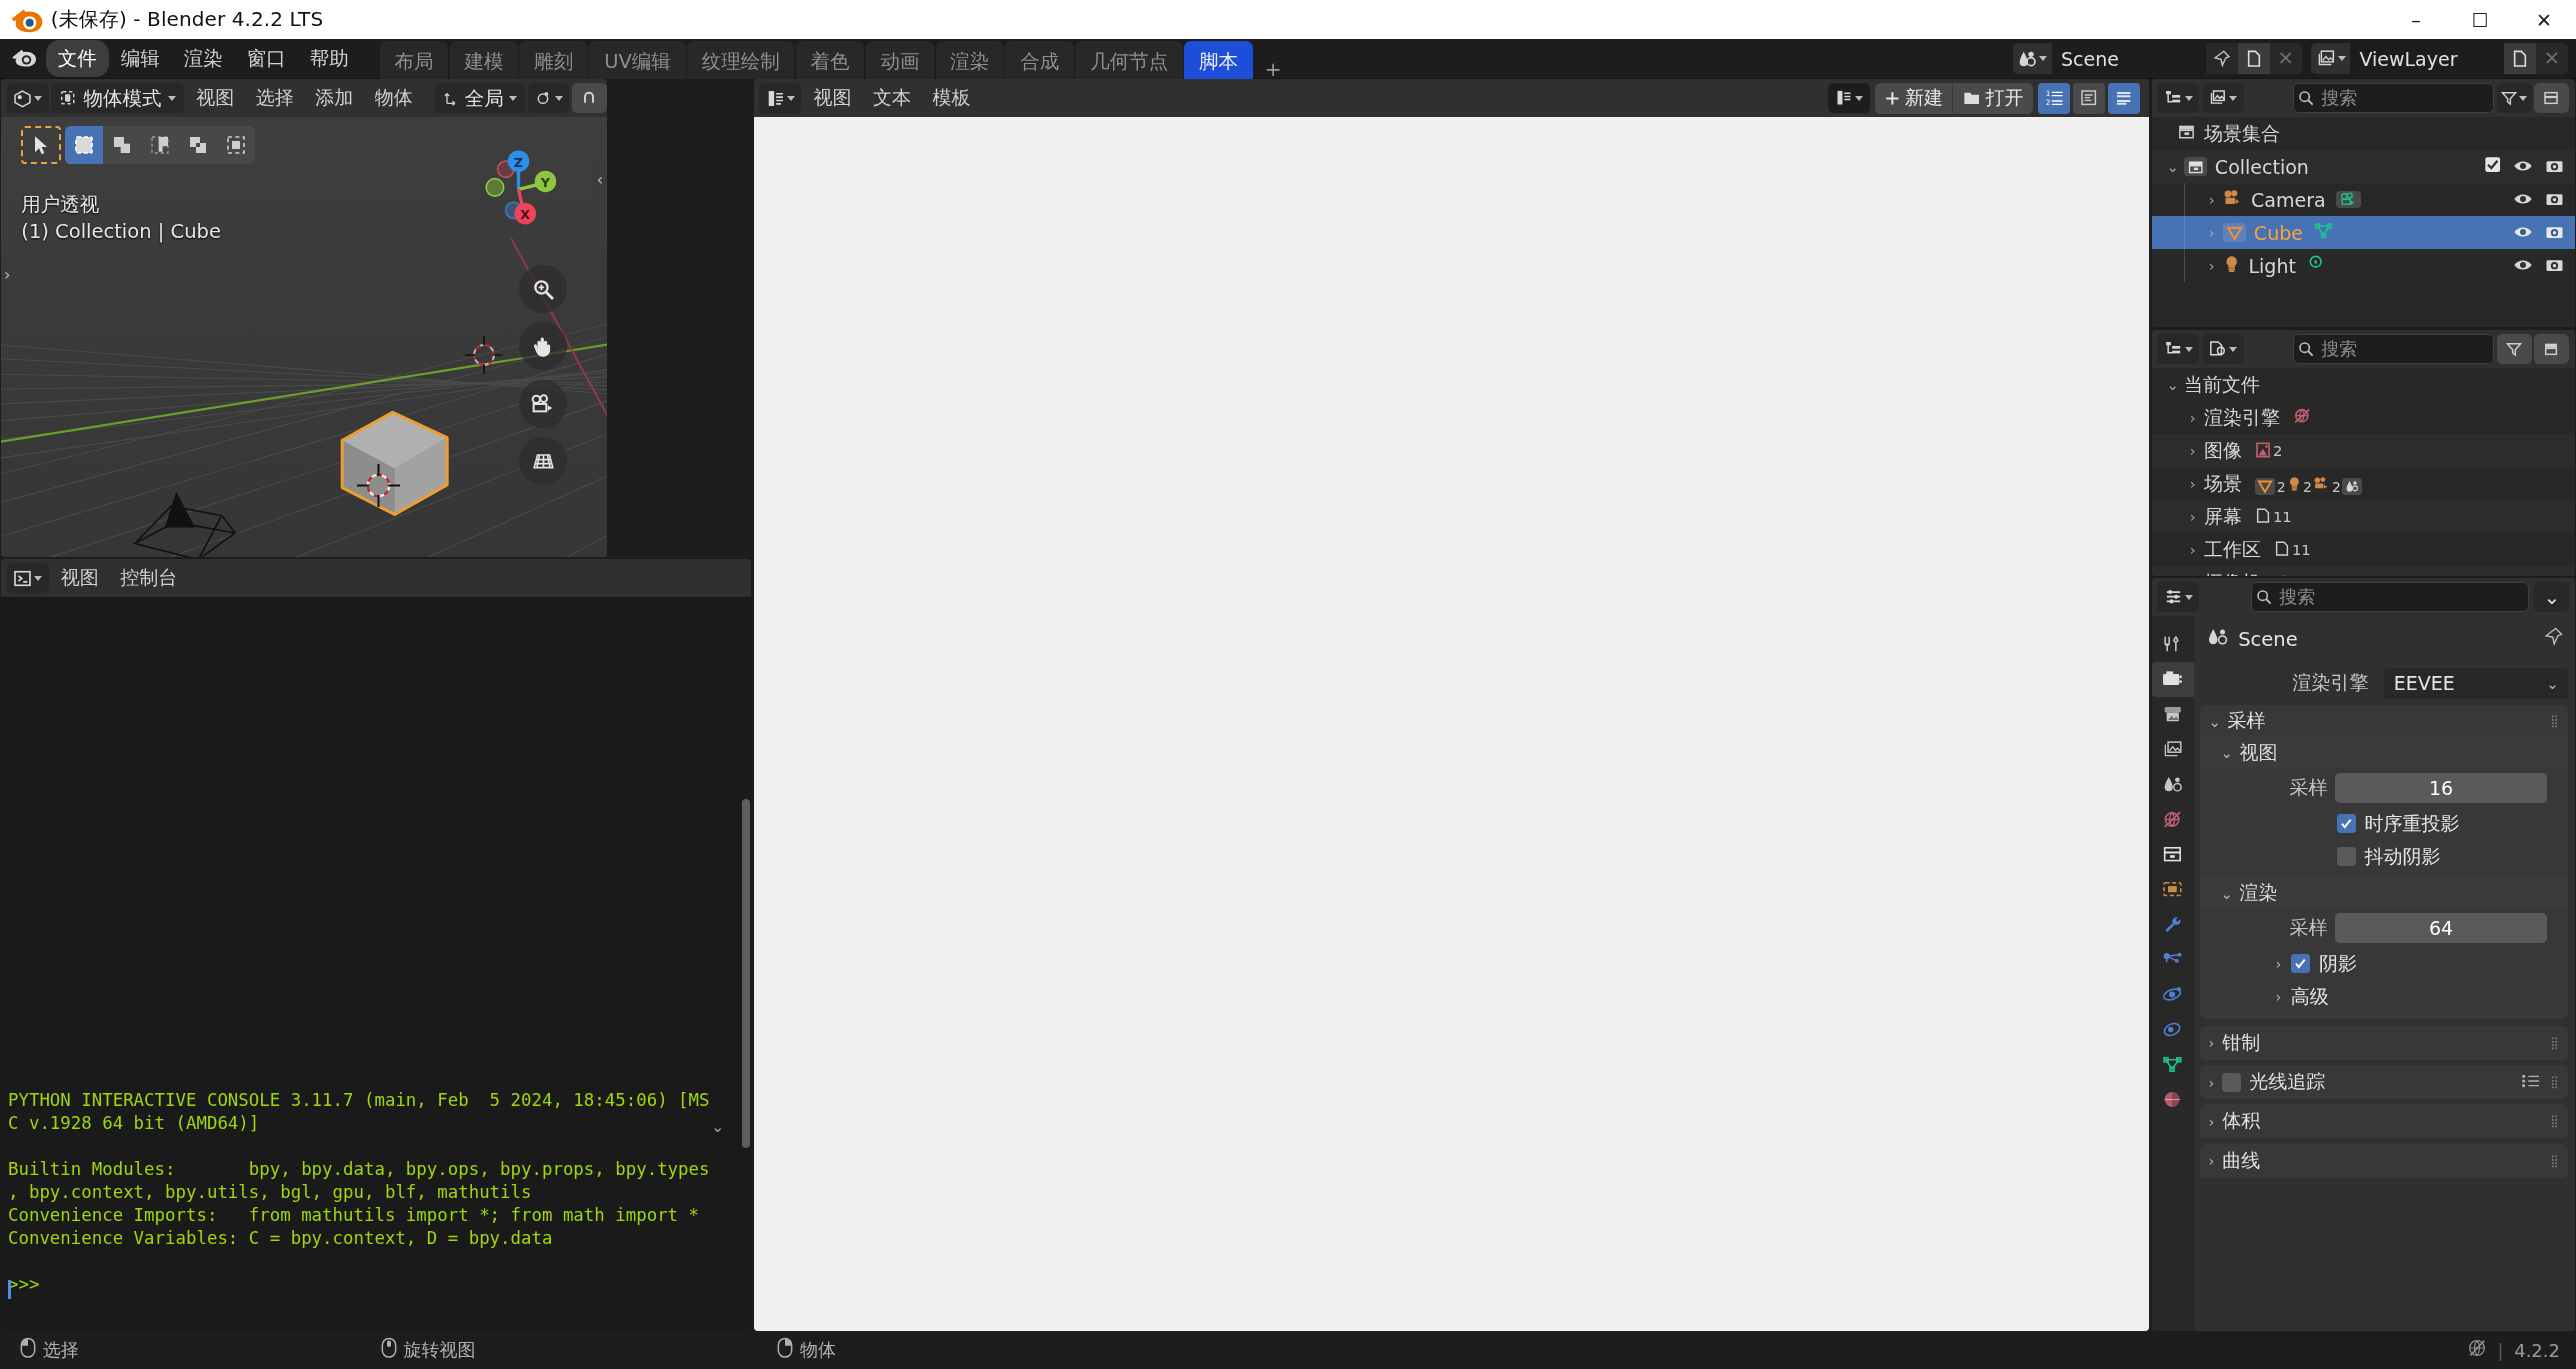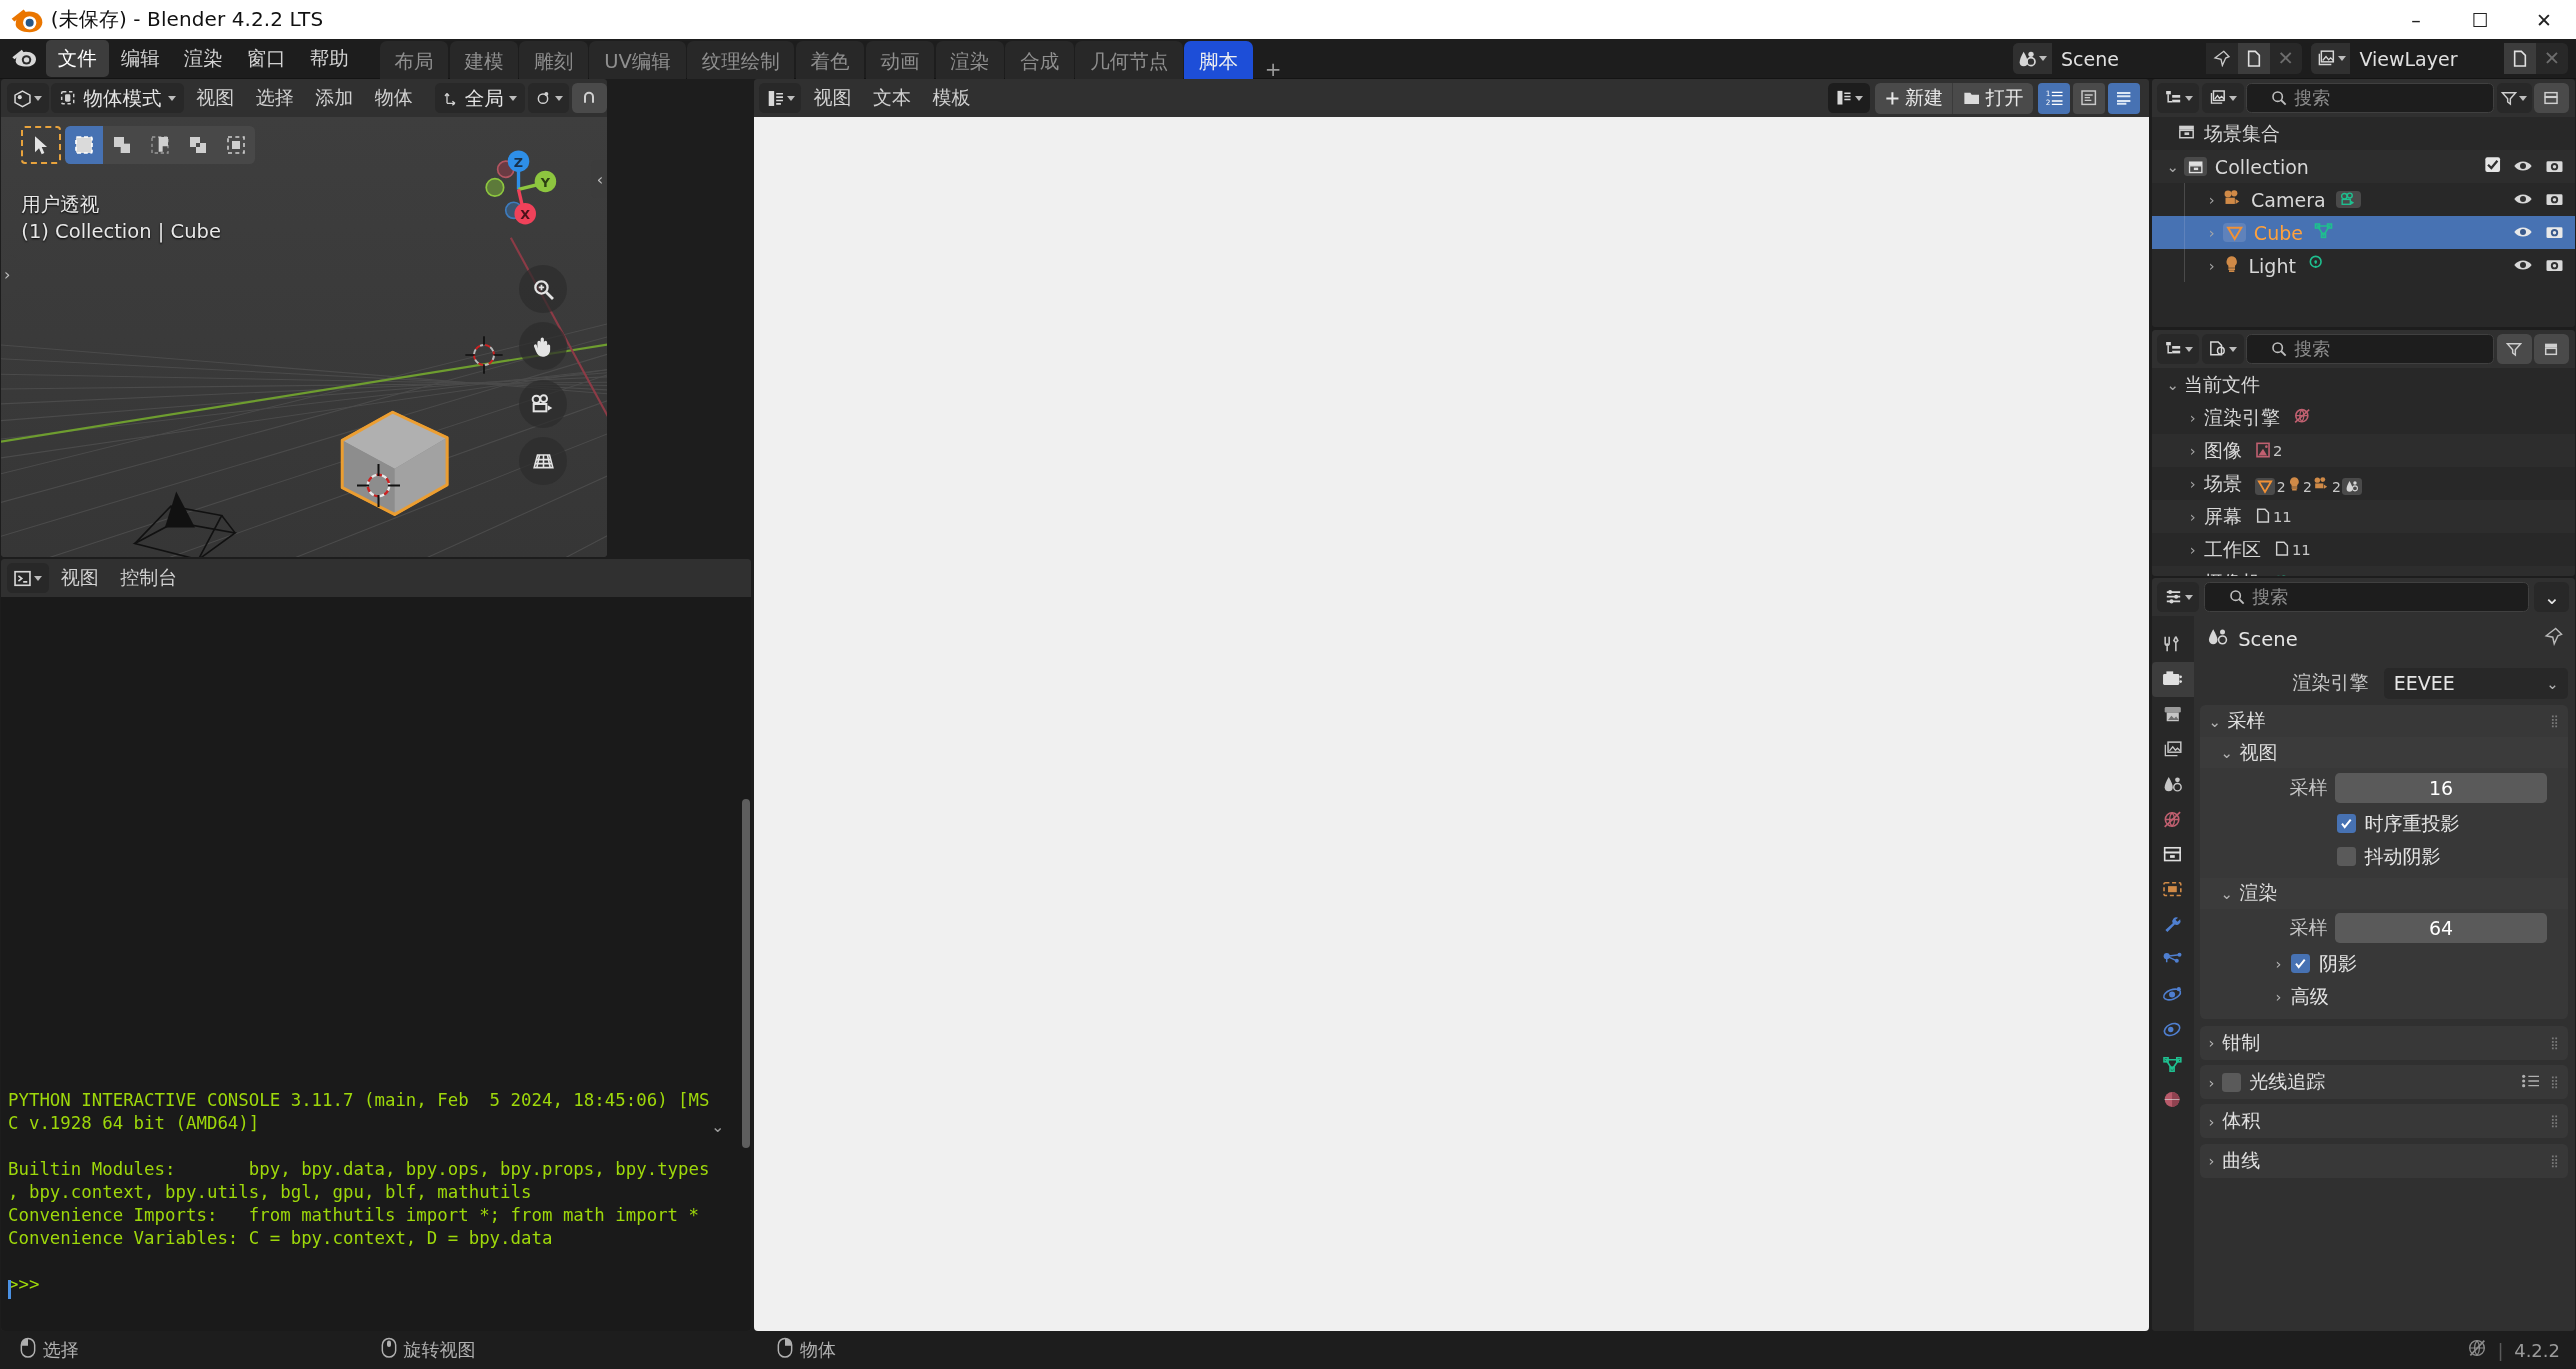--- a/index.html
+++ b/index.html
@@ -13,21 +13,21 @@
   #titlebar .logo { width:36px; height:31px; margin-left:9.4px; position:relative; }
   #titlebar .title-text { font-size:20px; margin-left:5.4px; color:#111; letter-spacing:0.1px; }
   #winbtns { position:absolute; right:0; top:0; height:39px; display:flex; }
   #winbtns div { width:64px; height:39px; display:flex; align-items:center; justify-content:center;
      font-size:19px; color:#222; }
 
   
   #topbar { height:40px; background:#1d1d1d; display:flex; align-items:center;
     border-bottom:0.7px solid #141414; position:relative; }
   .bl-logo { width:27px; height:27px; margin:0 8px 0 10.7px; position:relative; flex:none; }
-  .menu-item { padding:4.7px 12px; border-radius:5px; font-size:19.5px; color:#d2d2d2; white-space:nowrap; }
+  .menu-item { padding:4.7px 12px; border-radius:14px; font-size:19.5px; color:#d2d2d2; white-space:nowrap; }
   .menu-item.active { background:#3d3d3d; color:#fff; }
   #ws-tabs { display:flex; align-items:flex-end; height:40px; margin-left:19px; }
   .ws-tab { padding:6.7px 14.8px 8px 14.8px; font-size:19.5px; color:#8f8f8f; background:#282828;
     margin-right:1.3px; border-radius:6.7px 6.7px 0 0; white-space:nowrap; position:relative; top:4px; }
   .ws-tab.active { background:#1d4ed8; color:#f0f0f0; }
   .ws-plus { color:#9a9a9a; font-size:20px; padding:0 10.7px; position:relative; top:2.7px; }
 
   #topbar-right { position:absolute; right:8px; top:4px; display:flex; align-items:center; gap:9.4px; }
   .id-block { display:flex; align-items:center; height:31px; background:#282828; border-radius:5.4px; overflow:hidden; }
   .id-icon { width:39px; height:31px; background:#303030; display:flex; align-items:center; justify-content:center; gap:2px;}
@@ -120,21 +120,21 @@
   .numfield { flex:1; height:29.5px; background:#5a5a5a; border-radius:4.7px; display:flex; align-items:center;
      justify-content:center; font-size:19px; color:#fff; margin-right:12px;}
   .chkrow { display:flex; align-items:center; gap:8px; padding:3.4px 0 3.4px 137px; font-size:19px; }
   .chk { width:19px; height:19px; border-radius:3.4px; background:#5a5a5a; flex:none; }
   .chk.on { background:#4772b3; display:flex; align-items:center; justify-content:center; }
   .closed-panel { background:#383838; border-radius:5.4px; margin:5.4px 0; height:34px;
      display:flex; align-items:center; gap:8px; padding:0 8px; font-size:19px; color:#e0e0e0;}
   .closed-panel .dots { margin-left:auto; color:#7a7a7a; letter-spacing:1.3px; font-size:12px;}
 
   .searchbox { flex:1; height:29.5px; background:#1d1d1d; border:0.7px solid #404040; border-radius:5.4px;
-     display:flex; align-items:center; gap:6.7px; padding:0 24px; color:#8d8d8d; font-size:18px; }
+     display:flex; align-items:center; gap:6.7px; padding:0 4px; color:#8d8d8d; font-size:18px;margin-left:47px; }
   .hbtn { width:35px; height:29.5px; background:#282828; border-radius:5.4px; display:flex;
      align-items:center; justify-content:center; gap:2px; flex:none;}
   .hbtn.on { background:#4a4a4a; }
 
   
   #statusbar { position:absolute; bottom:0; left:0; right:0; height:38px; background:#1d1d1d;
      display:flex; align-items:center; color:#b0b0b0; font-size:18px; }
   .sb-item { display:flex; align-items:center; gap:6.7px; }
   .sb-right { margin-left:auto; display:flex; align-items:center; gap:10.7px; padding-right:16px; color:#9a9a9a;}
 

